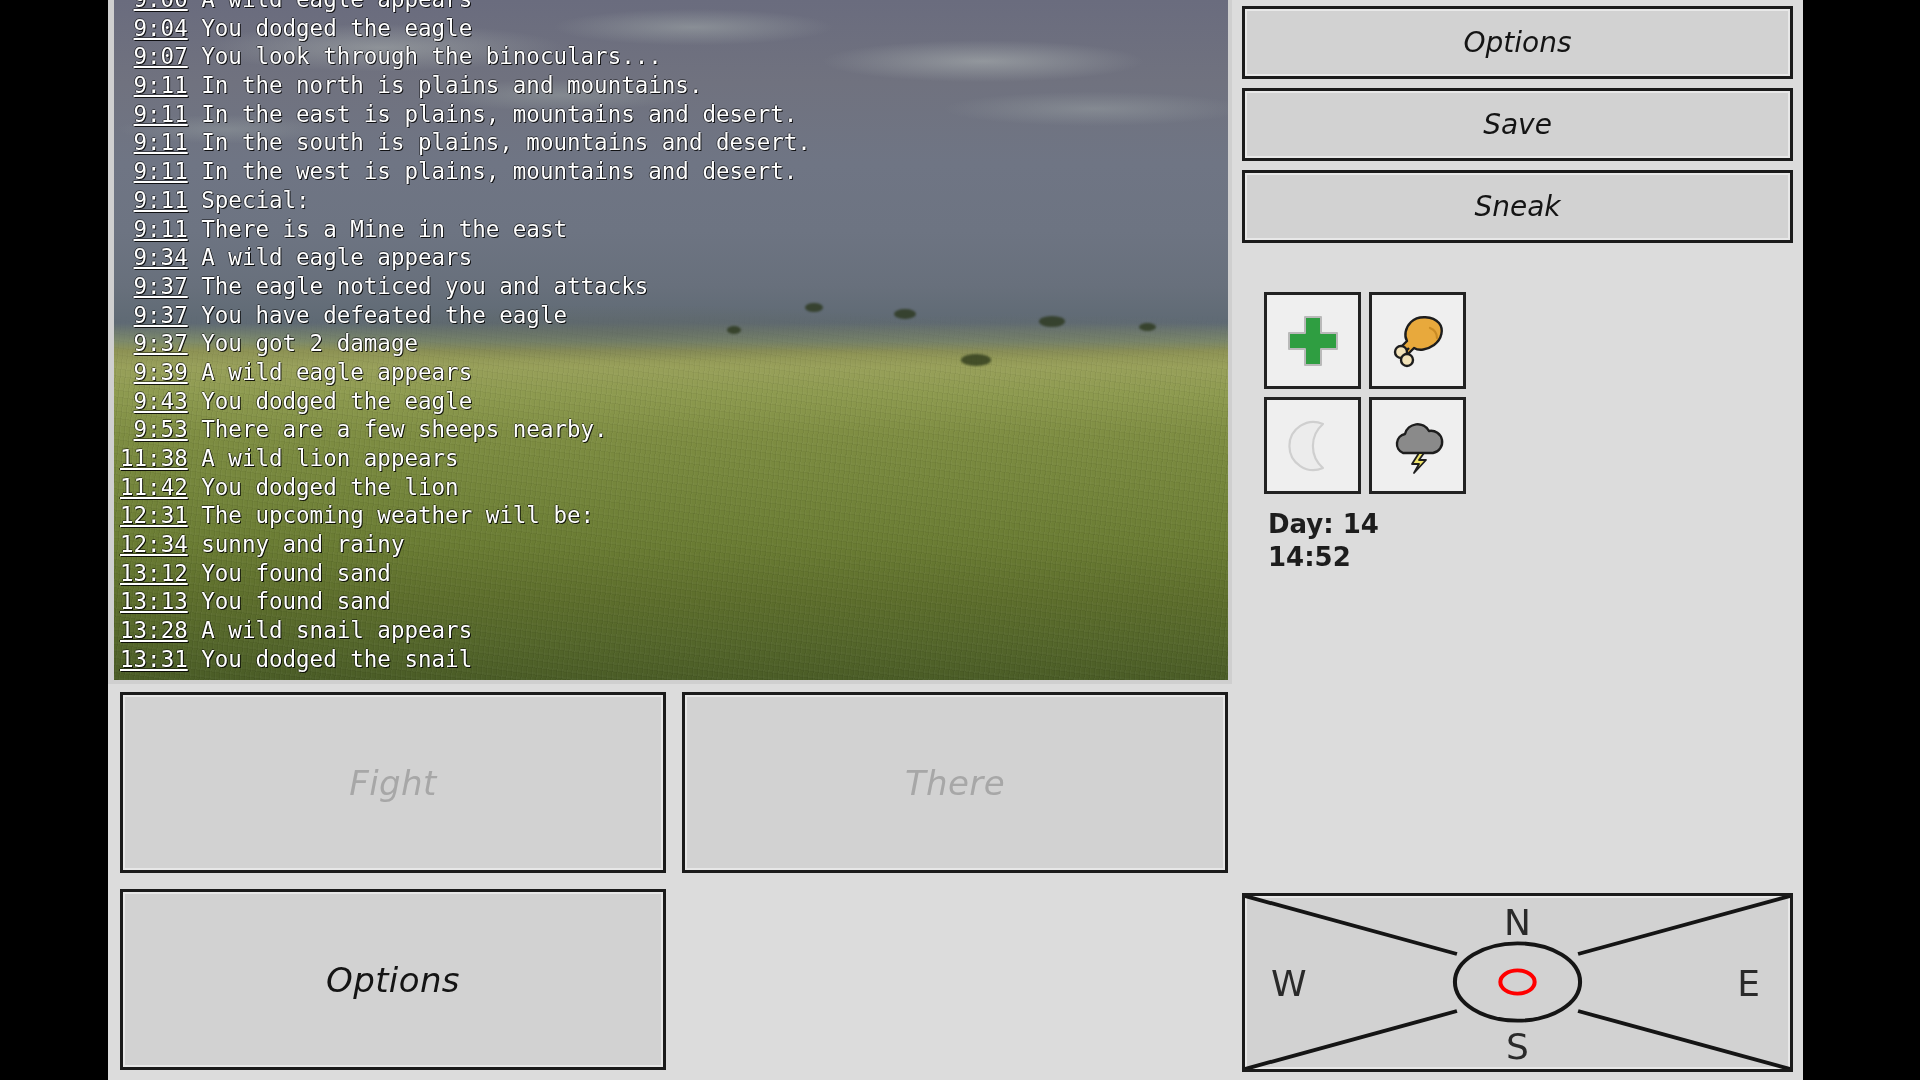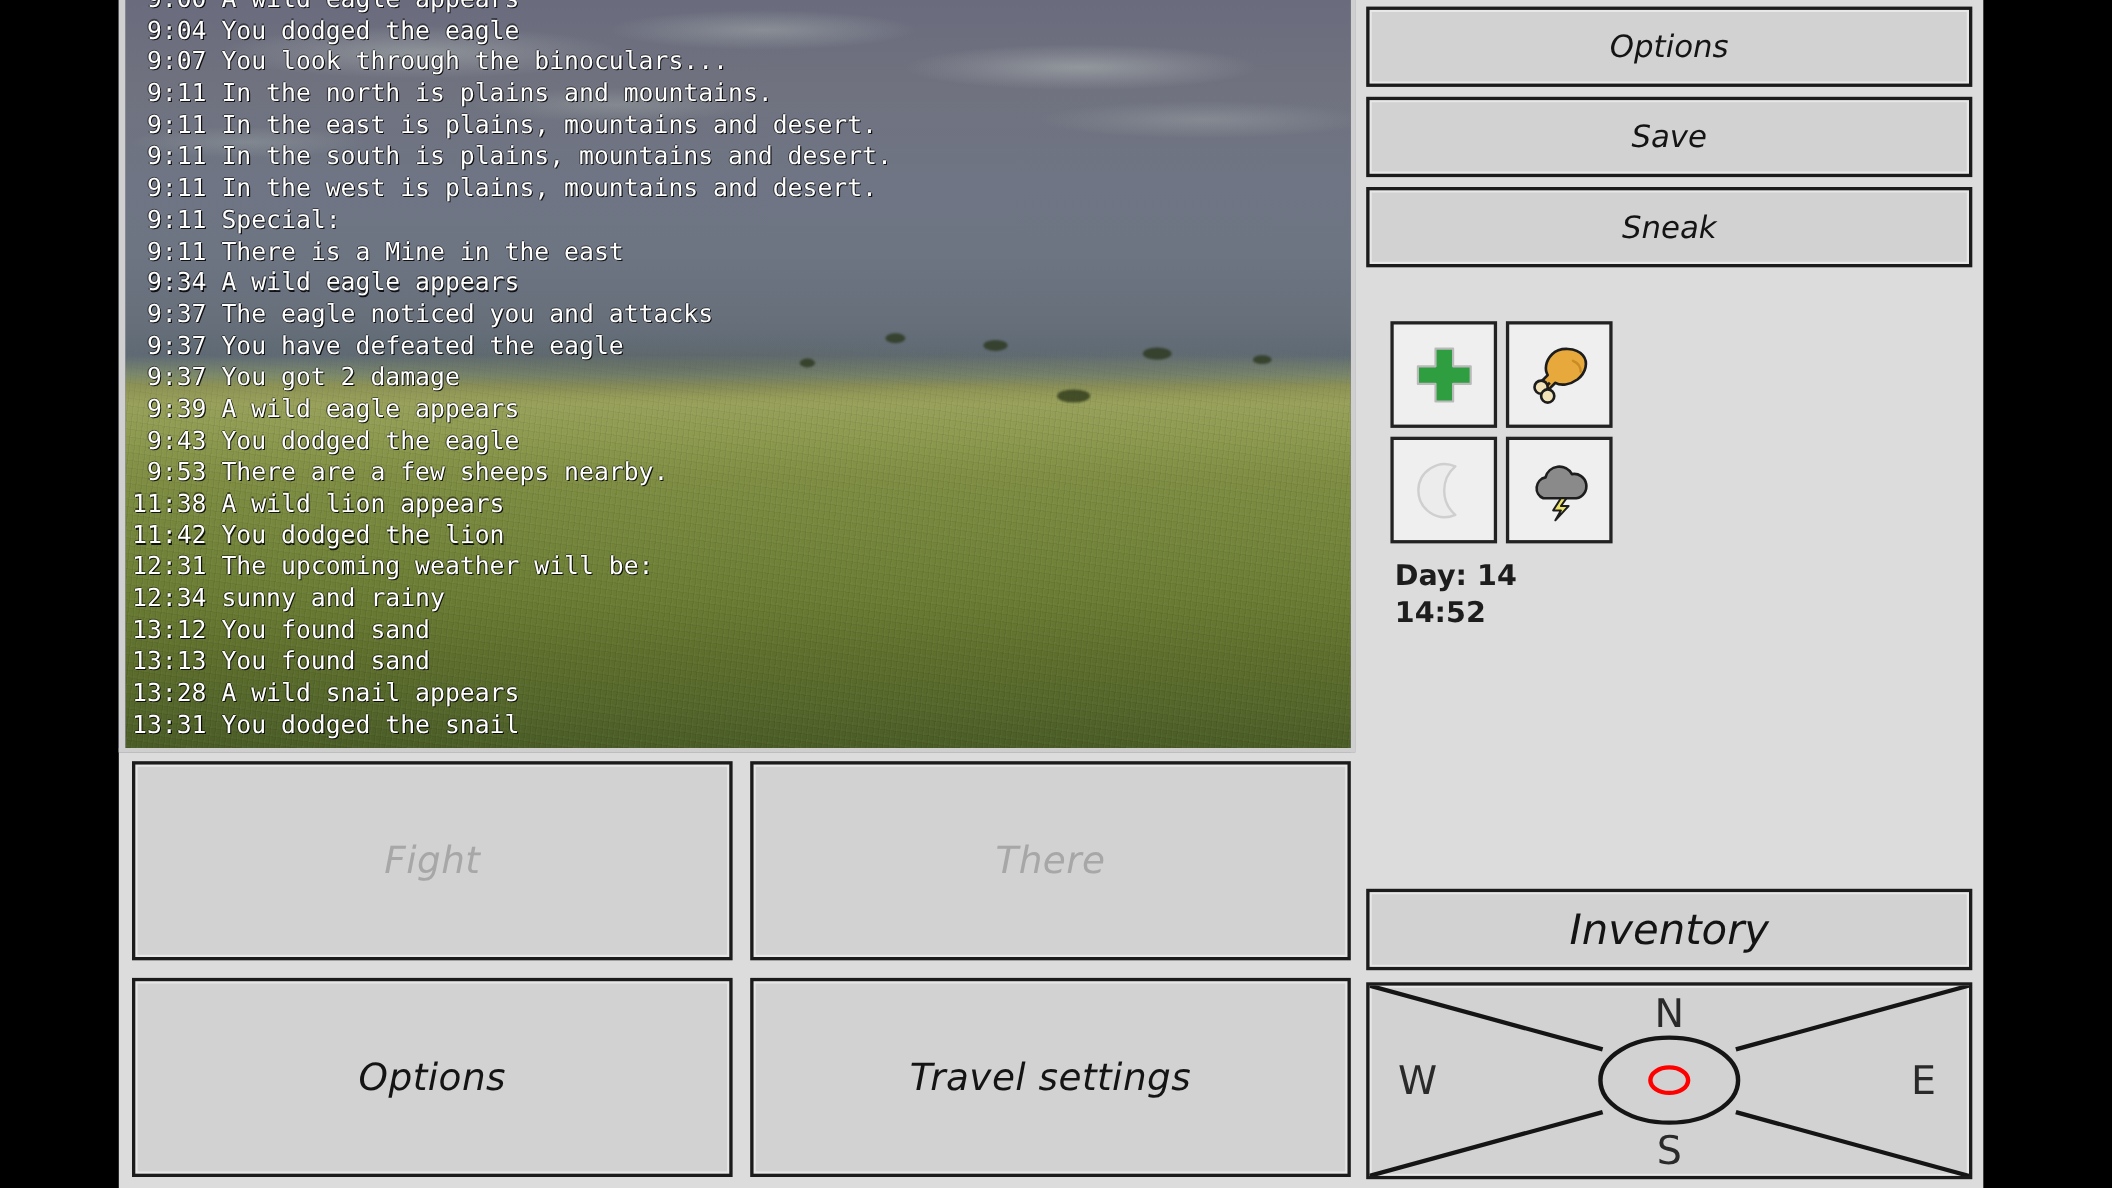--- a/index.html
+++ b/index.html
@@ -93,21 +93,21 @@
     padding: 0 6px 6px 6px;
     font-family: "DejaVu Sans Mono", "Liberation Mono", monospace;
     font-size: 22.5px;
     line-height: 28.7px;
     color: #ffffff;
     text-shadow: 1px 1px 0 rgba(0,0,0,0.85), -1px 0 0 rgba(0,0,0,0.45), 0 -1px 0 rgba(0,0,0,0.45);
     white-space: pre;
     letter-spacing: 0px;
   }
   .log-line { height: 28.7px; }
-  .log-line .t { display: inline-block; width: 5ch; text-align: right; }
+  .log-line .t { display: inline-block; width: 5ch; text-align: right; text-decoration: underline; }
   .log-line .m { margin-left: 1ch; }
 
   
   .action-grid {
     width: 1124px;
     padding: 8px 4px 10px 12px;
     display: grid;
     grid-template-columns: 1fr 1fr;
     grid-gap: 16px 16px;
     flex: 1;
@@ -219,23 +219,20 @@
     <div class="action-grid">
       <div class="btn disabled">
         <span>Fight</span>
       </div>
       <div class="btn disabled">
         <span>There</span>
       </div>
       <div class="btn">
         <span>Options</span>
       </div>
-      <div class="btn">
-        <span>Travel settings</span>
-      </div>
     </div>
   </div>
 
   <div class="sidebar">
 
     <div class="side-btn">
       <span>Options</span>
     </div>
     <div class="side-btn">
       <span>Save</span>
@@ -279,23 +276,20 @@
       </div>
 
       <div class="clock">
         <div>Day: 14</div>
         <div>14:52</div>
       </div>
     </div>
 
     <div class="spacer"></div>
 
-    <div class="inventory-btn">
-      <span>Inventory</span>
-    </div>
 
     <div class="compass">
       <svg viewBox="0 0 540 179" preserveAspectRatio="none">
         <line x1="0" y1="0" x2="210" y2="60" stroke="#151515" stroke-width="4"></line>
         <line x1="540" y1="0" x2="330" y2="60" stroke="#151515" stroke-width="4"></line>
         <line x1="0" y1="179" x2="210" y2="119" stroke="#151515" stroke-width="4"></line>
         <line x1="540" y1="179" x2="330" y2="119" stroke="#151515" stroke-width="4"></line>
         <ellipse cx="270" cy="89" rx="62" ry="40" fill="#d2d2d2" stroke="#151515" stroke-width="4"></ellipse>
         <ellipse cx="270" cy="89" rx="17" ry="12" fill="none" stroke="#ff0000" stroke-width="4"></ellipse>
       </svg>

